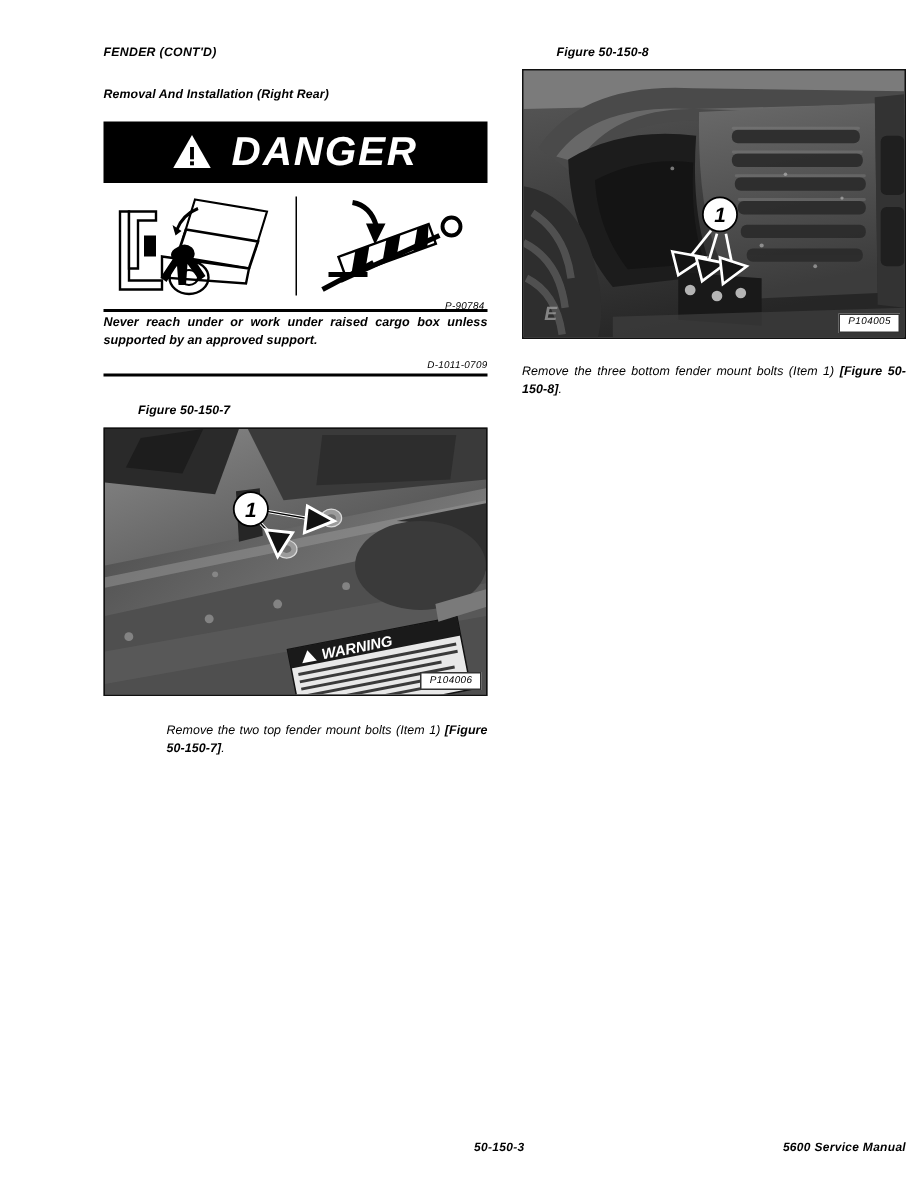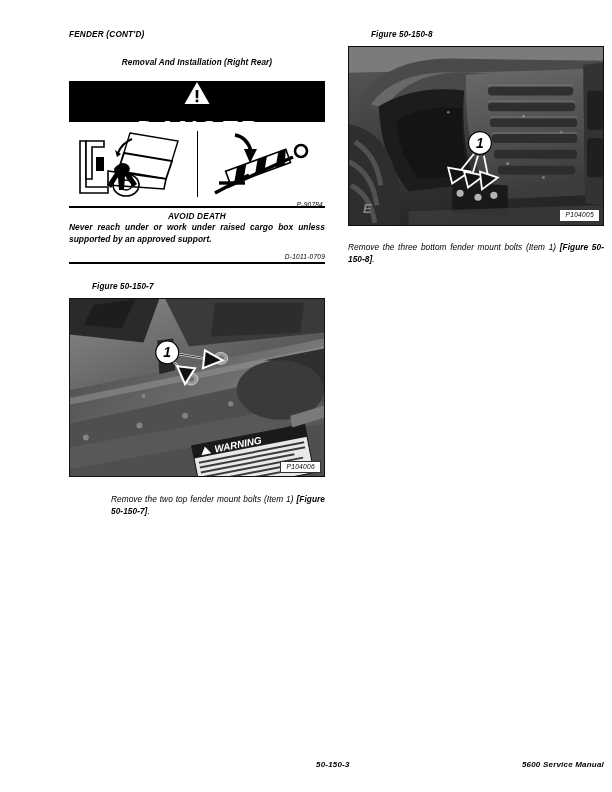--- a/index.html
+++ b/index.html
@@ -44,21 +44,20 @@
     font-size: 8.2px;
     font-weight: bold;
     letter-spacing: 0.2px;
     line-height: 1.2;
   }
   .sub-bold {
     font-size: 8.2px;
     font-weight: bold;
     letter-spacing: 0.1px;
     margin-top: 18px;
-    text-align: center;
   }
   .body-par {
     font-size: 8.3px;
     line-height: 1.42;
     text-align: justify;
     letter-spacing: 0.05px;
   }
   .body-par.nojust { text-align: left; }
   .body-par b { font-weight: bold; }
   .fig-label {
@@ -71,23 +70,22 @@
   
   .danger-block {
     margin-top: 14px;
     width: 256px;
   }
   .danger-bar {
     background: #000000;
     height: 41px;
     display: flex;
     align-items: center;
-    justify-content: flex-start;
+    justify-content: center;
     gap: 13px;
-    flex-direction: column;
   }
   .danger-tri {
     width: 26px;
     height: 24px;
     position: relative;
   }
   .danger-tri svg { display: block; }
   .danger-word {
     color: #ffffff;
     font-size: 27px;
@@ -269,21 +267,20 @@
             <path d="M44 48 L10 66" fill="none" stroke="#000" stroke-width="3.4"></path>
             <path d="M40 56 L14 56" fill="none" stroke="#000" stroke-width="3.4"></path>
           </svg>
         </div>
 
         <div class="picto-code">P-90784</div>
       </div>
 
       <div class="rule-thick"></div>
 
-      <div class="avoid-title">AVOID DEATH</div>
       <div class="avoid-text">Never reach under or work under raised cargo box unless supported by an approved support.</div>
       <div class="avoid-code">D-1011-0709</div>
 
       <div class="rule-thick"></div>
     </div>
 
 
     <div class="fig-label" style="margin-top:18px;">Figure 50-150-7</div>
 
     <div class="photo" style="margin-top:7px;">

